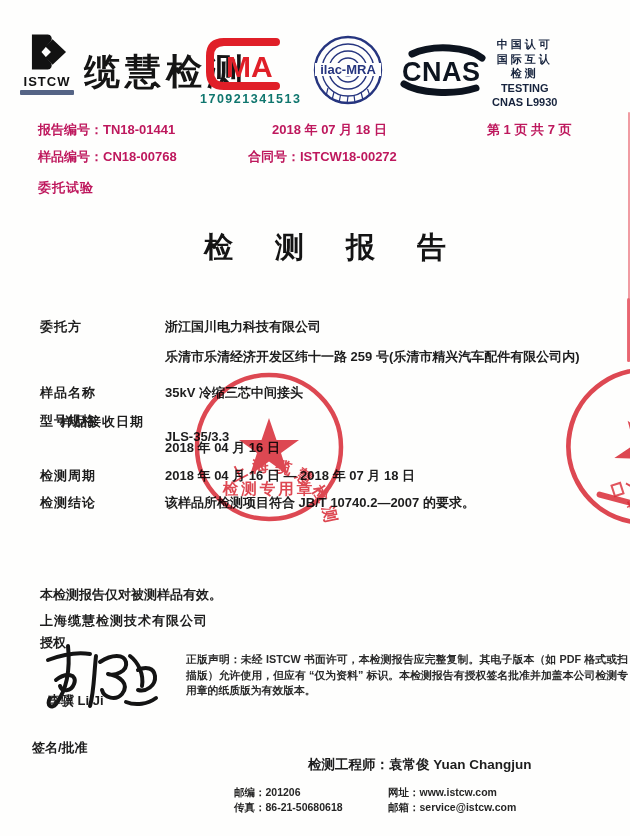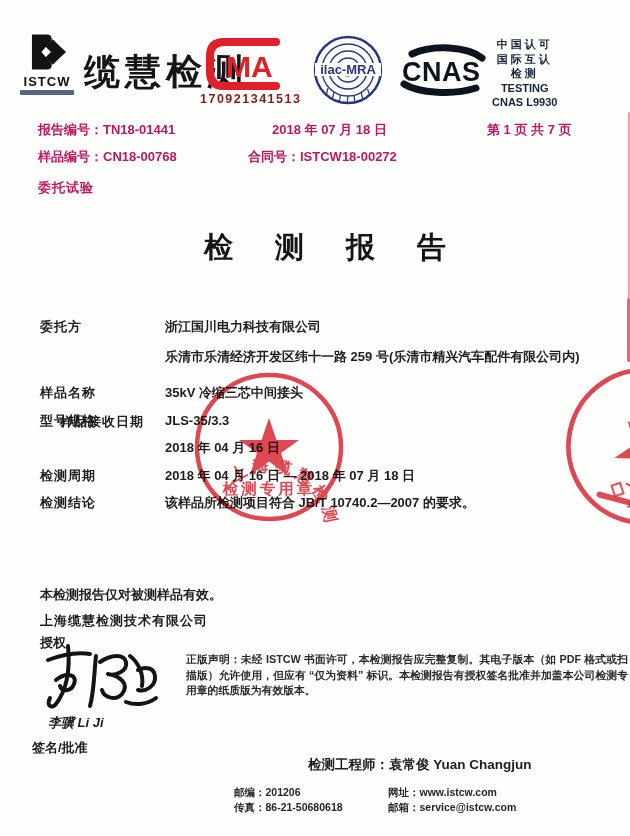--- a/index.html
+++ b/index.html
@@ -14,21 +14,21 @@
     -webkit-font-smoothing:antialiased;
   }
   .abs { position:absolute; }
 
   
   .brand-cn { left:84px; top:48px; font-size:36px; font-weight:900; letter-spacing:5px; color:#151515; }
   .istcw-block { left:16px; top:32px; width:62px; text-align:center; }
   .istcw-word { font-size:13px; font-weight:900; letter-spacing:1px; color:#111; margin-top:-2px; }
   .istcw-tagbar { height:5px; background:#2a3d66; margin:1px 4px 0 4px; border-radius:1px; opacity:.8; }
 
-  .cma-num { left:200px; top:92px; width:96px; text-align:center; font-size:12.5px; font-weight:700; letter-spacing:1.5px; color:#7f1d1d; }
+  .cma-num { left:200px; top:92px; width:96px; text-align:center; font-size:12.5px; font-weight:700; letter-spacing:1.5px; color:#0f766e; }
 
   .accred { left:492px; top:37px; font-size:11px; font-weight:700; color:#16233d; line-height:14.5px;text-align:center; }
   .accred .cjk { letter-spacing:3px; }
 
   
   .meta { font-size:13px; font-weight:700; color:#be185d; }
 
   
   .report-title { left:12px; top:228px; width:100%; text-align:center;
     font-size:29px; font-weight:900; letter-spacing:4px; word-spacing:26px; color:#141414; }
@@ -129,21 +129,21 @@
 <div class="abs report-title">检 测 报 告</div>
 
 <div class="abs lbl" style="top:318px;">委托方</div>
 <div class="abs val" style="top:318px;">浙江国川电力科技有限公司</div>
 <div class="abs val" style="top:348px;">乐清市乐清经济开发区纬十一路 259 号(乐清市精兴汽车配件有限公司内)</div>
 
 <div class="abs lbl" style="top:384px;">样品名称</div>
 <div class="abs val" style="top:384px;">35kV 冷缩三芯中间接头</div>
 
 <div class="abs lbl" style="top:412px;">型号规格</div>
-<div class="abs val" style="top:413px;">JLS-35/3.3</div>
+<div class="abs val" style="top:429px;">JLS-35/3.3</div>
 
 <div class="abs lbl" style="top:413px;margin-left:20px;">样品接收日期</div>
 <div class="abs val" style="top:439px;">2018 年 04 月 16 日</div>
 
 <div class="abs lbl" style="top:467px;">检测周期</div>
 <div class="abs val" style="top:467px;">2018 年 04 月 16 日 — 2018 年 07 月 18 日</div>
 
 <div class="abs lbl" style="top:494px;">检测结论</div>
 <div class="abs val" style="top:494px;">该样品所检测项目符合 JB/T 10740.2—2007 的要求。</div>
 
@@ -159,21 +159,21 @@
       <path d="M22 40 C 32 32, 44 34, 40 44 C 37 52, 28 52, 26 46"></path>
       <path d="M62 16 C 60 34, 60 52, 56 66"></path>
       <path d="M66 22 C 78 14, 90 14, 92 22 C 94 32, 80 36, 74 34 C 86 36, 96 44, 88 54 C 82 61, 70 58, 68 50"></path>
       <path d="M96 16 C 104 22, 110 34, 108 46"></path>
       <path d="M104 30 C 112 26, 120 28, 121 36 C 122 46, 112 52, 104 50"></path>
       <path d="M92 62 C 102 66, 114 64, 122 58"></path>
     </g>
   </svg>
 </div>
 
-<div class="abs small-note" style="left:48px;top:714px;font-style:italic;">李骥 Li Ji</div>
+<div class="abs small-note" style="left:48px;top:692px;">李骥 Li Ji</div>
 <div class="abs small-note" style="left:32px;top:739px;">签名/批准</div>
 
 <div class="abs disclaimer">正版声明：未经 ISTCW 书面许可，本检测报告应完整复制。其电子版本（如 PDF 格式或扫描版）允许使用，但应有 “仅为资料” 标识。本检测报告有授权签名批准并加盖本公司检测专用章的纸质版为有效版本。</div>
 
 <div class="abs engineer">检测工程师：袁常俊 Yuan Changjun</div>
 
 <div class="abs footer c1">
 </div>
 <div class="abs footer c2">
   <div>邮编：201206</div>

